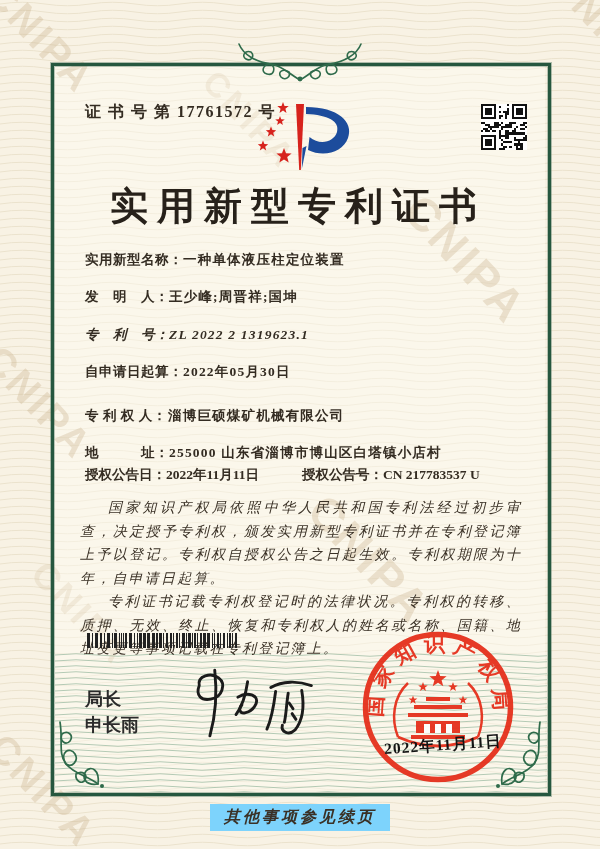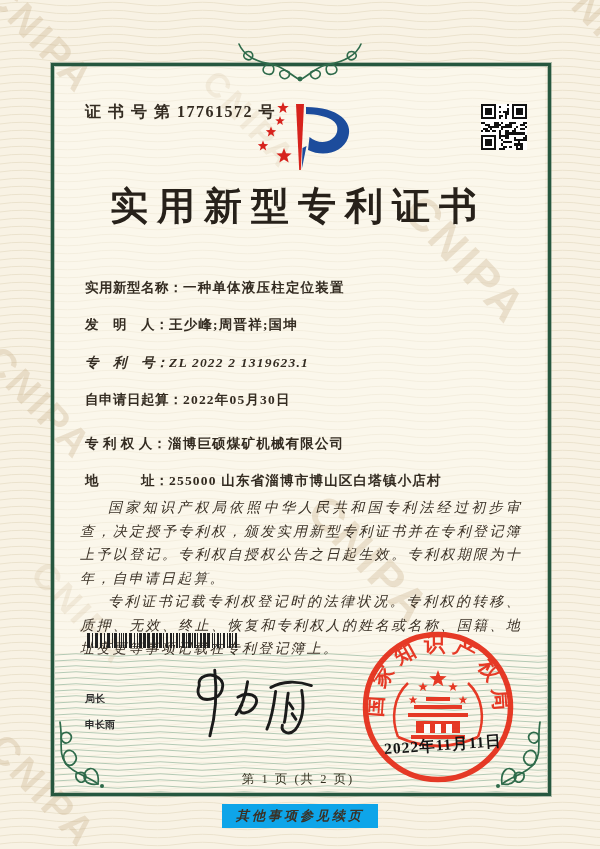--- a/index.html
+++ b/index.html
@@ -24,38 +24,38 @@
 
   
   .content{position:absolute;inset:0;z-index:7;color:#342c22;}
   .cert-no{position:absolute;left:85px;top:102px;font-size:16px;font-weight:bold;letter-spacing:1.5px;}
   .qr{position:absolute;left:481px;top:104px;width:46px;height:46px;}
   .logo{position:absolute;left:240px;top:102px;width:120px;height:74px;}
   .title{position:absolute;left:51px;top:181px;width:494px;text-align:center;font-size:38px;font-weight:bold;
          letter-spacing:9px;color:#27211a;}
   .fields{position:absolute;left:85px;top:251px;width:440px;font-size:13.5px;font-weight:bold;}
   .frow{position:absolute;left:0;white-space:nowrap;}
-  .frow .lab{display:inline-block;min-width:83px;letter-spacing:.5px;margin-top:28px;}
+  .frow .lab{display:inline-block;min-width:83px;letter-spacing:.5px;}
   .frow .val{letter-spacing:1.2px;}
   .r0{top:0;} .r1{top:37px;} .r2{top:75px;font-style:italic;} .r3{top:112px;} .r4{top:156px;font-family:Liberation Serif, serif;} .r5{top:193px;}
   .grant{position:absolute;left:85px;top:466px;width:440px;font-size:13.5px;font-weight:bold;white-space:nowrap;}
   .grant .g2{position:absolute;left:217px;top:0;}
   .body-text{position:absolute;left:80px;top:496px;width:442px;font-size:14px;font-style:italic;
              letter-spacing:2.2px;line-height:23.5px;color:#3a3126;text-align:justify;}
   .body-text p{margin:0;text-indent:2em;}
   .barcode{position:absolute;left:87px;top:633px;width:153px;height:15px;}
   .signer{position:absolute;left:85px;top:686px;font-family:"Liberation Sans",sans-serif;font-weight:bold;
-          font-size:10px;color:#2b2b2b;line-height:26px;}
+          font-size:18px;color:#2b2b2b;line-height:26px;}
   .signature{position:absolute;left:178px;top:656px;width:145px;height:92px;}
   .seal{position:absolute;left:358px;top:627px;width:160px;height:160px;z-index:8;opacity:.95;}
   .seal-date{position:absolute;left:368px;top:735px;width:150px;text-align:center;font-size:15.5px;font-weight:bold;
              color:#141414;transform:rotate(-4deg);letter-spacing:1px;z-index:9;}
   .page-footer{position:absolute;left:51px;top:771px;width:494px;text-align:center;font-size:12.5px;color:#33301f;letter-spacing:2px;}
   .note{position:absolute;left:0;top:804px;width:600px;text-align:center;z-index:7;}
-  .note span{display:inline-block;background:#0ea5e9;padding:3px 14px;font-size:13px;font-style:italic;
+  .note span{display:inline-block;background:#7dd3fc;padding:3px 14px;font-size:16px;font-style:italic;
              font-weight:bold;letter-spacing:3px;color:#3a3126;}
 </style>
 </head>
 <body>
 
 <div class="page">
 
   <svg class="wave-page" width="600" height="849">
     <defs>
       <pattern id="wA" width="90" height="8" patternUnits="userSpaceOnUse">
@@ -279,20 +279,24 @@
         <span class="lab">自申请日起算：</span><span class="val">2022年05月30日</span>
       </div>
       <div class="frow r4">
         <span class="lab">专 利 权 人：</span><span class="val">淄博巨硕煤矿机械有限公司</span>
       </div>
       <div class="frow r5">
         <span class="lab">地　　　址：</span><span class="val">255000 山东省淄博市博山区白塔镇小店村</span>
       </div>
     </div>
 
+    <div class="grant">
+      <span>授权公告日：</span><span class="val">2022年11月11日</span>
+      <span class="g2"><span>授权公告号：</span><span class="val">CN 217783537 U</span></span>
+    </div>
 
     <div class="body-text">
       <p>国家知识产权局依照中华人民共和国专利法经过初步审查，决定授予专利权，颁发实用新型专利证书并在专利登记簿上予以登记。专利权自授权公告之日起生效。专利权期限为十年，自申请日起算。</p>
       <p>专利证书记载专利权登记时的法律状况。专利权的转移、质押、无效、终止、恢复和专利权人的姓名或名称、国籍、地址变更等事项记载在专利登记簿上。</p>
     </div>
 
     <svg class="barcode" id="barcode" viewBox="0 0 153 15" preserveAspectRatio="none">
         <rect x="0" y="0" width="3" height="15" fill="#222"></rect>
         <rect x="5" y="0" width="1" height="15" fill="#222"></rect>
         <rect x="8" y="0" width="3" height="15" fill="#222"></rect>
@@ -380,19 +384,18 @@
         <rect x="-3" y="11" width="6" height="9" fill="#ffffff"></rect>
         <rect x="8" y="11" width="6" height="9" fill="#ffffff"></rect>
         <rect x="-27" y="22" width="54" height="4"></rect>
         <path d="M-40 24 Q0 42 40 24" fill="none" stroke="#e5301c" stroke-width="3"></path>
         <path d="M-40 24 C -47 6 -45 -16 -30 -30" fill="none" stroke="#e5301c" stroke-width="2.5"></path>
         <path d="M40 24 C 47 6 45 -16 30 -30" fill="none" stroke="#e5301c" stroke-width="2.5"></path>
       </g>
     </svg>
     <div class="seal-date">2022年11月11日</div>
 
-    <div class="page-footer">第 1 页 (共 2 页)</div>
 
     <div class="note">
       <span>其他事项参见续页</span>
     </div>
   </div>
 </div>
 
 </body></html>

